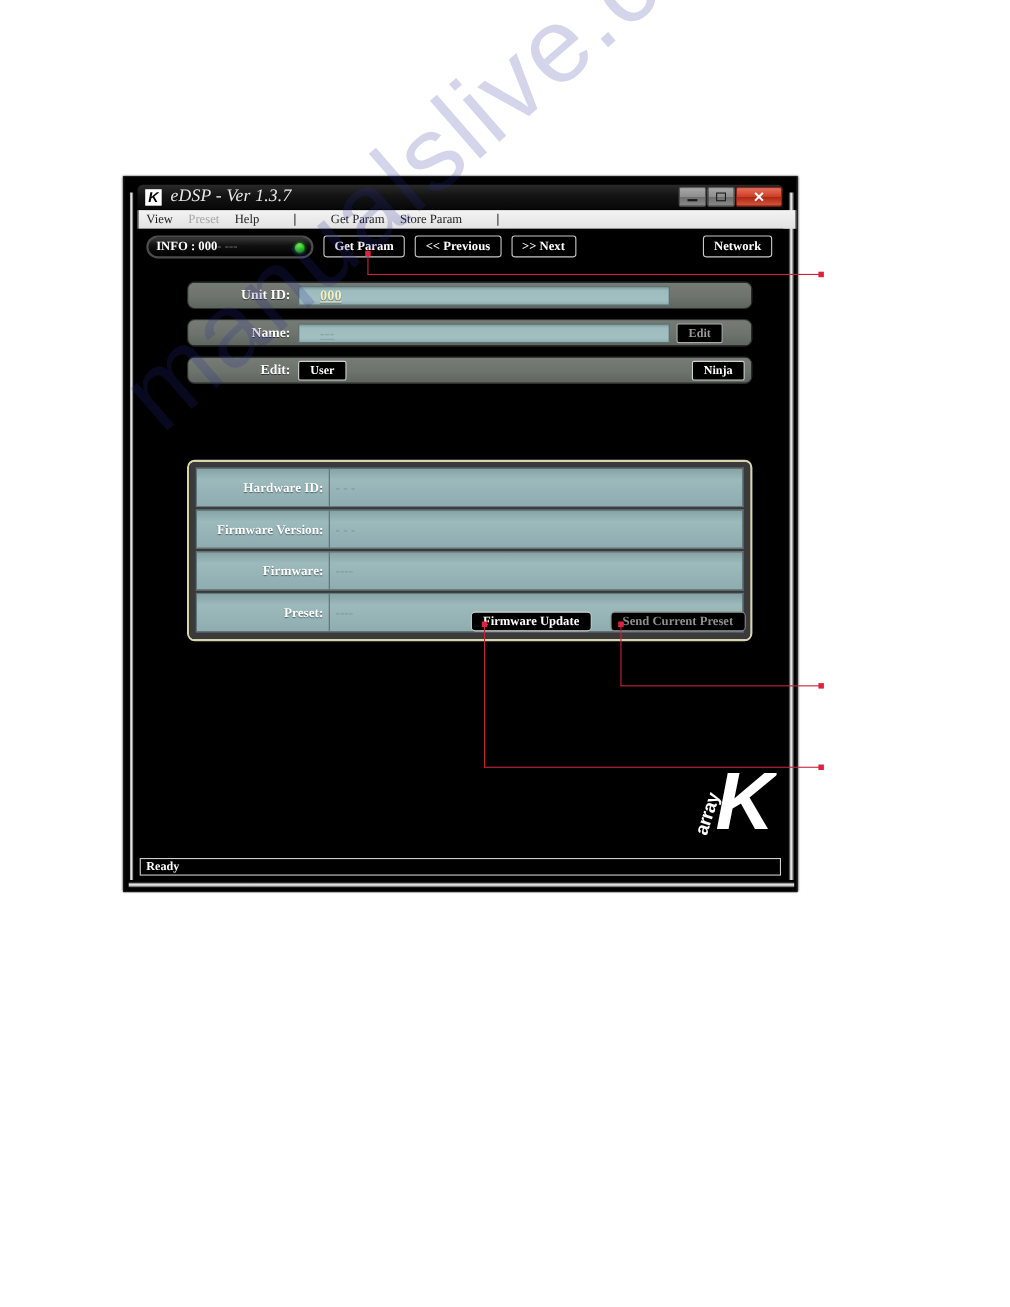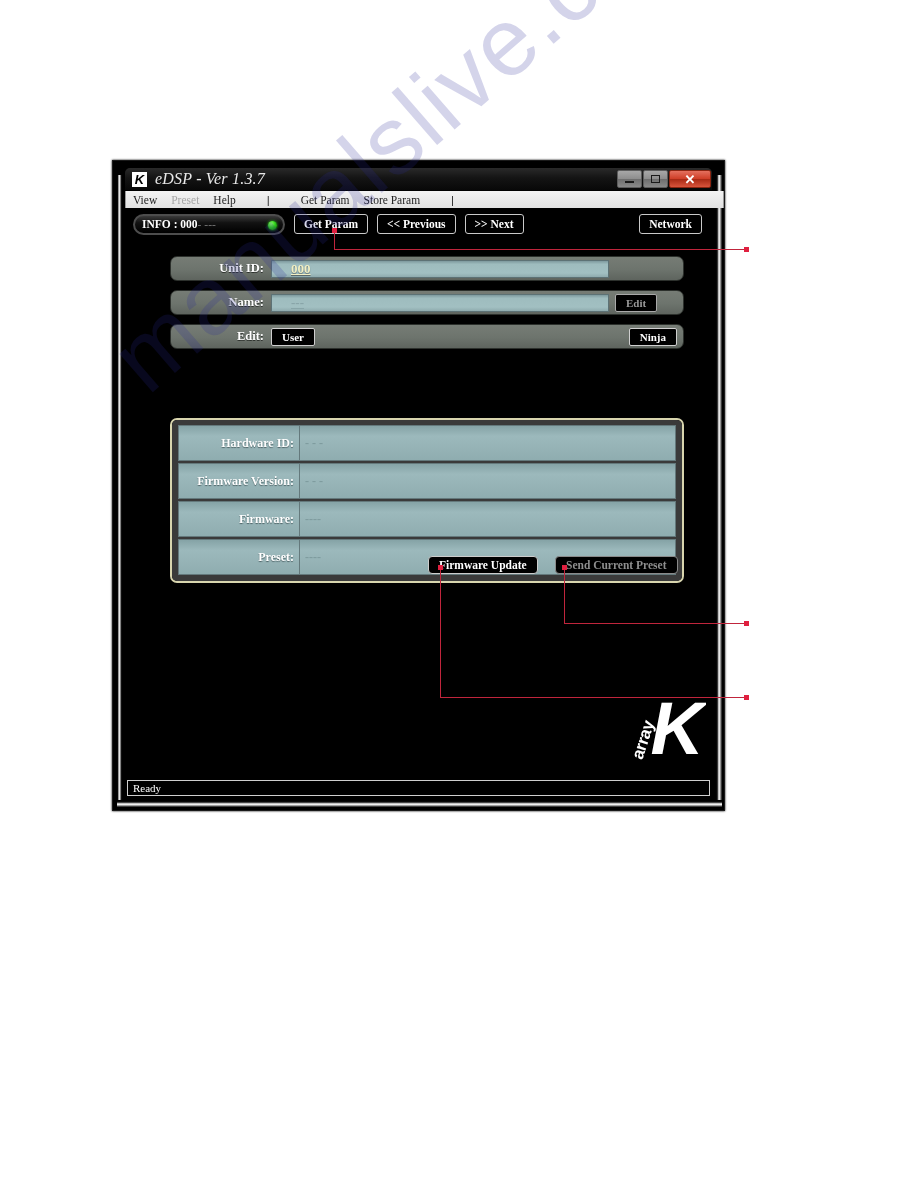--- a/index.html
+++ b/index.html
@@ -262,21 +262,21 @@
   }
 
   
   #status-bar {
     position: absolute; left: 2px; right: 2px; bottom: 2px; height: 16px;
     background: #000000;
     border: 1px solid #cfcfcf;
     display: flex; align-items: center; padding-left: 5px;
   }
   #status-text {
-    color: #ffffff; font-size: 11px; font-weight: normal;
+    color: #ffffff; font-size: 11px; font-weight: bold;
     font-family: "Liberation Serif", serif;
   }
 
   
   .anno { position: absolute; background: #c0253c; z-index: 9; }
   .anno-h { height: 1px; }
   .anno-v { width: 1px; }
   .anno-dot {
     position: absolute; width: 5px; height: 5px;
     background: #e02040; z-index: 10;

